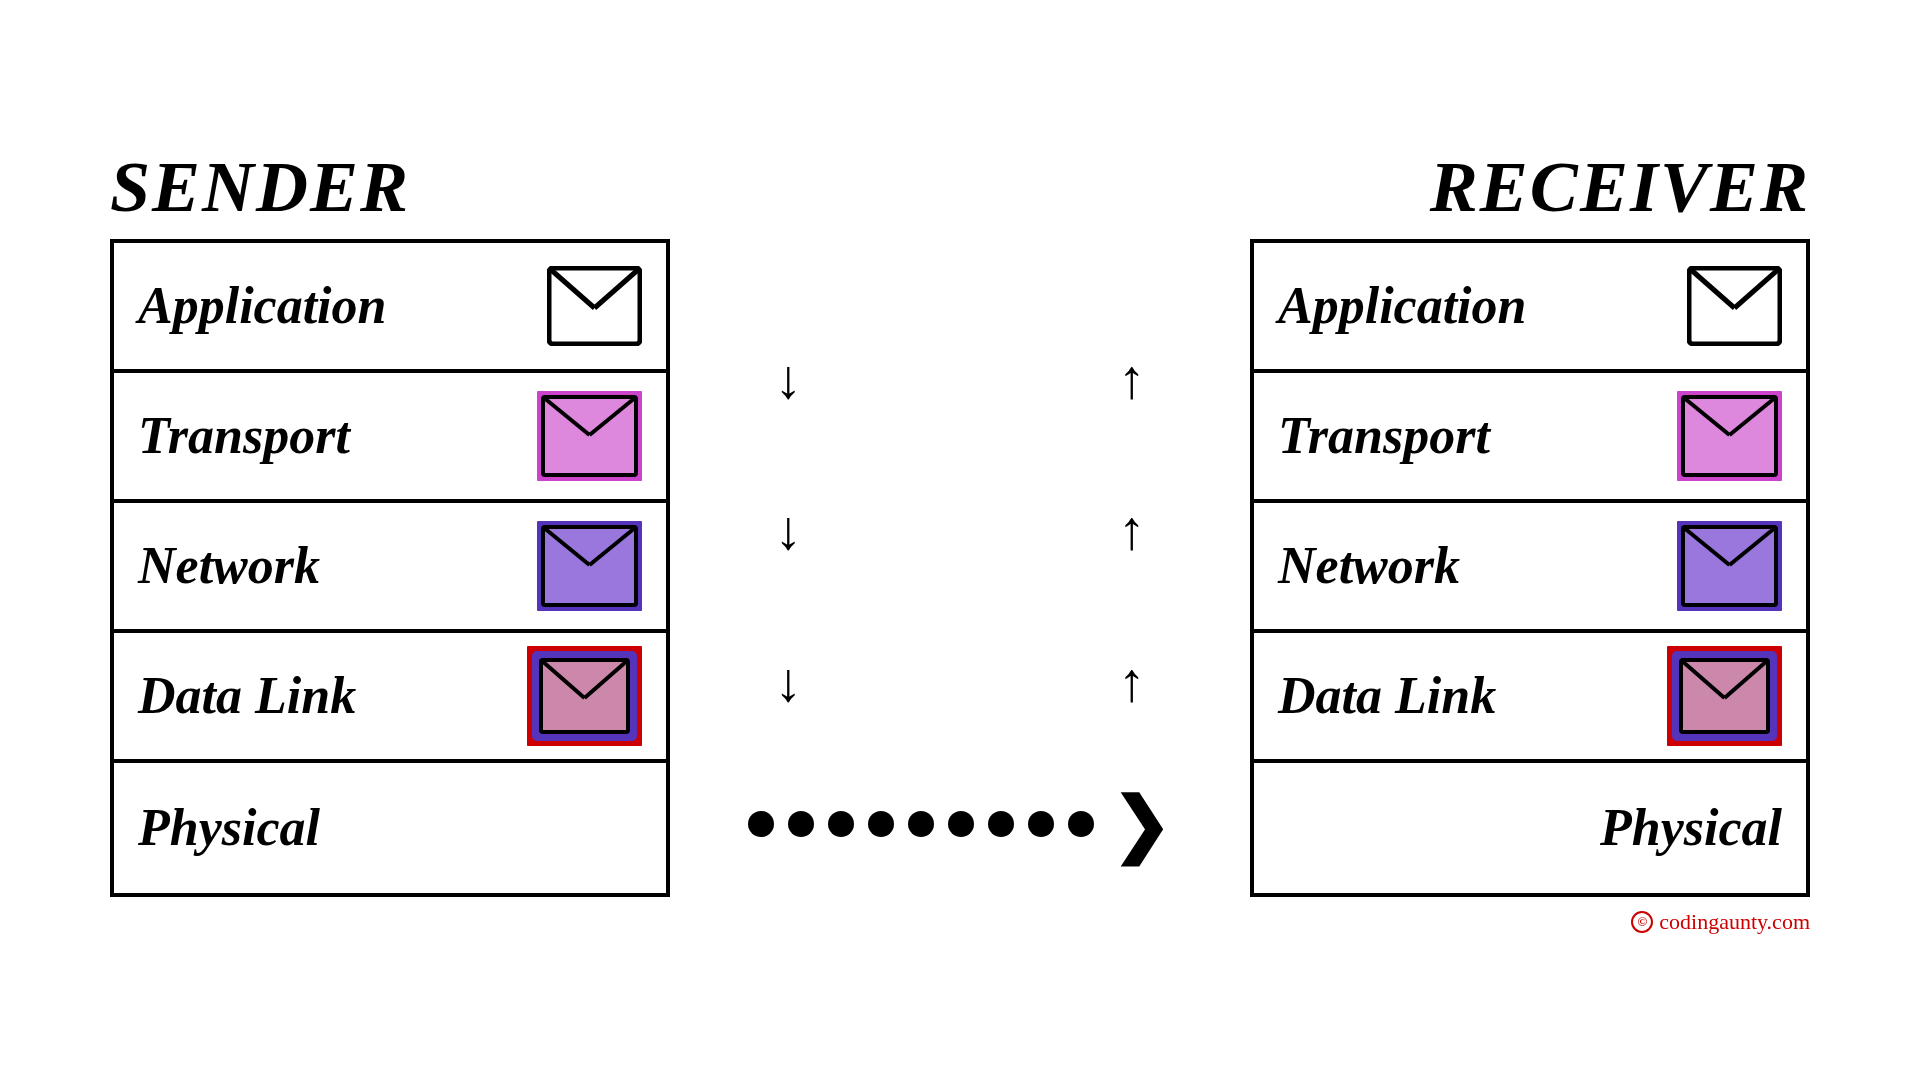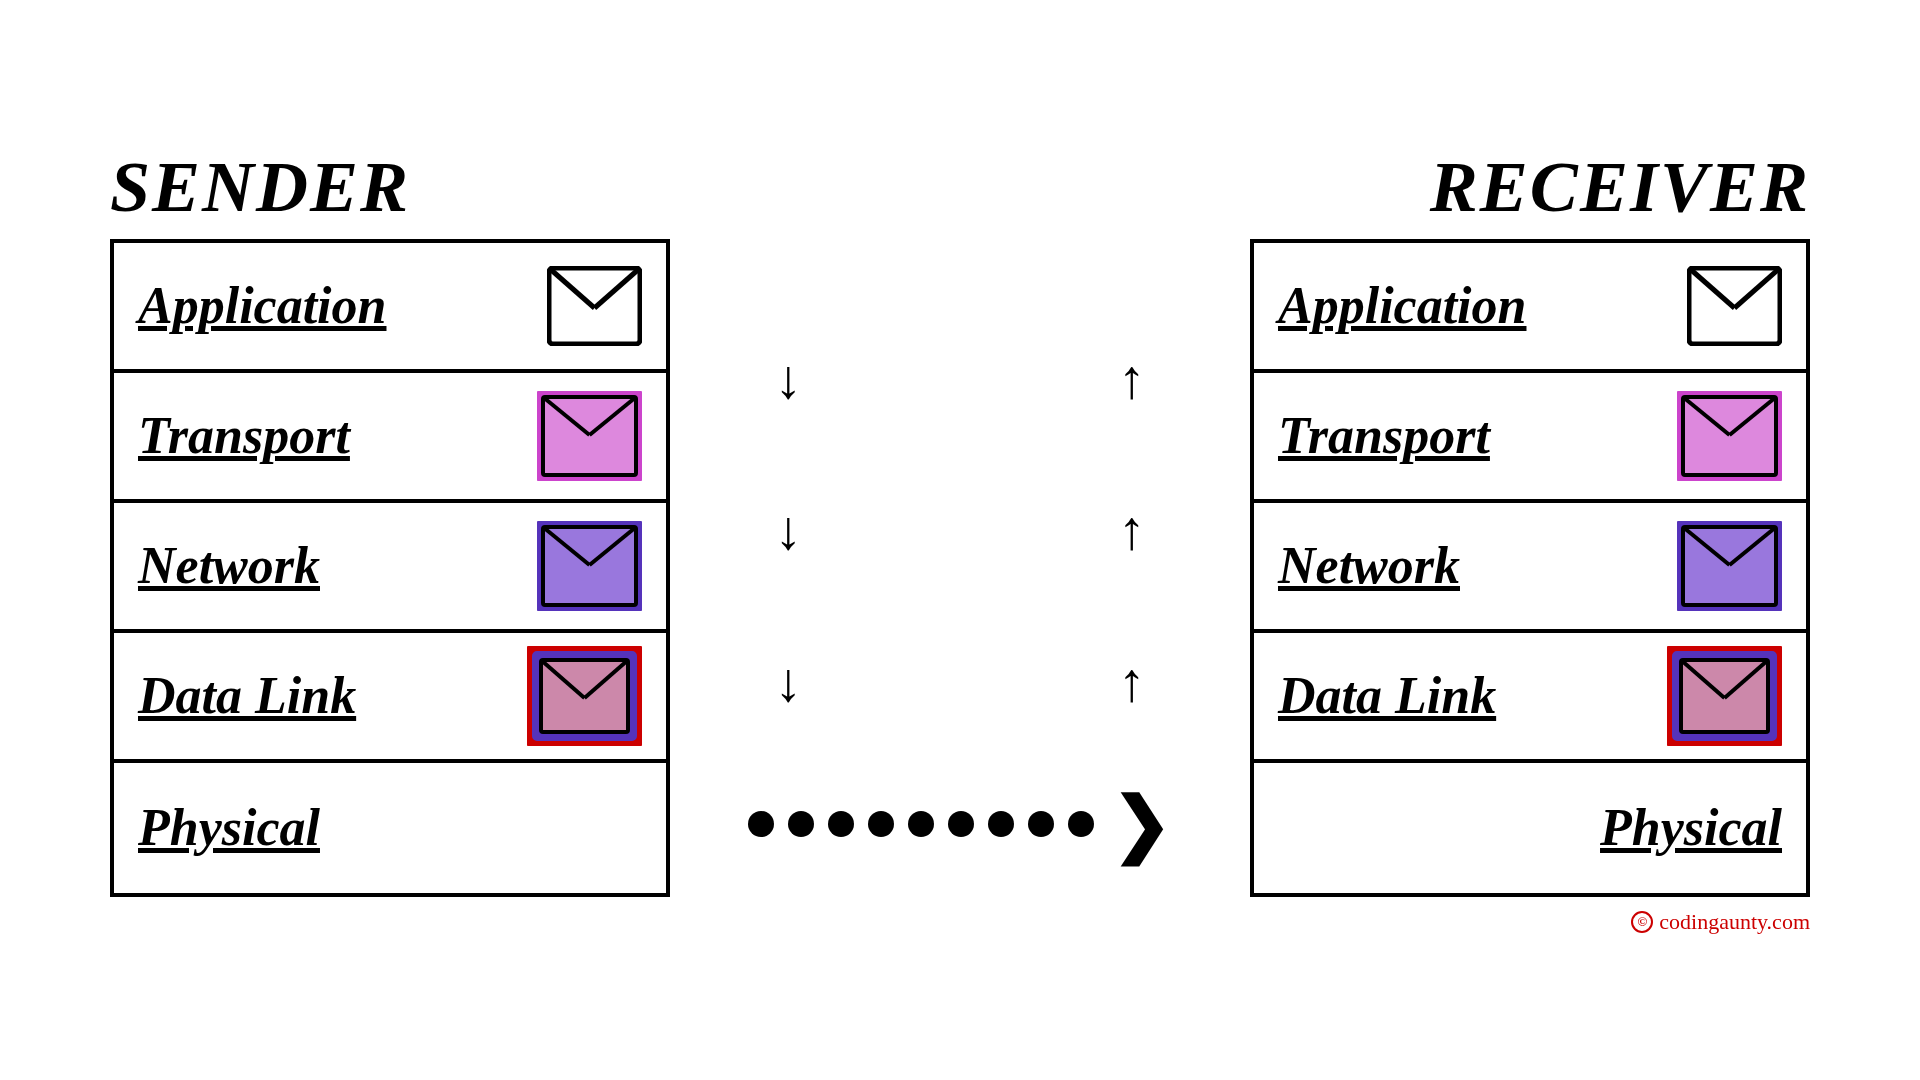--- a/index.html
+++ b/index.html
@@ -63,21 +63,20 @@
     }
 
     .osi-layer {
       border-bottom: 4px solid #000;
       display: flex;
       align-items: center;
       justify-content: space-between;
       padding: 0 24px;
       height: 130px;
       position: relative;
-      text-decoration: underline;
     }
 
     .osi-layer:last-child {
       border-bottom: none;
     }
 
     .layer-label {
       font-size: 52px;
       font-style: italic;
       font-weight: 700;

